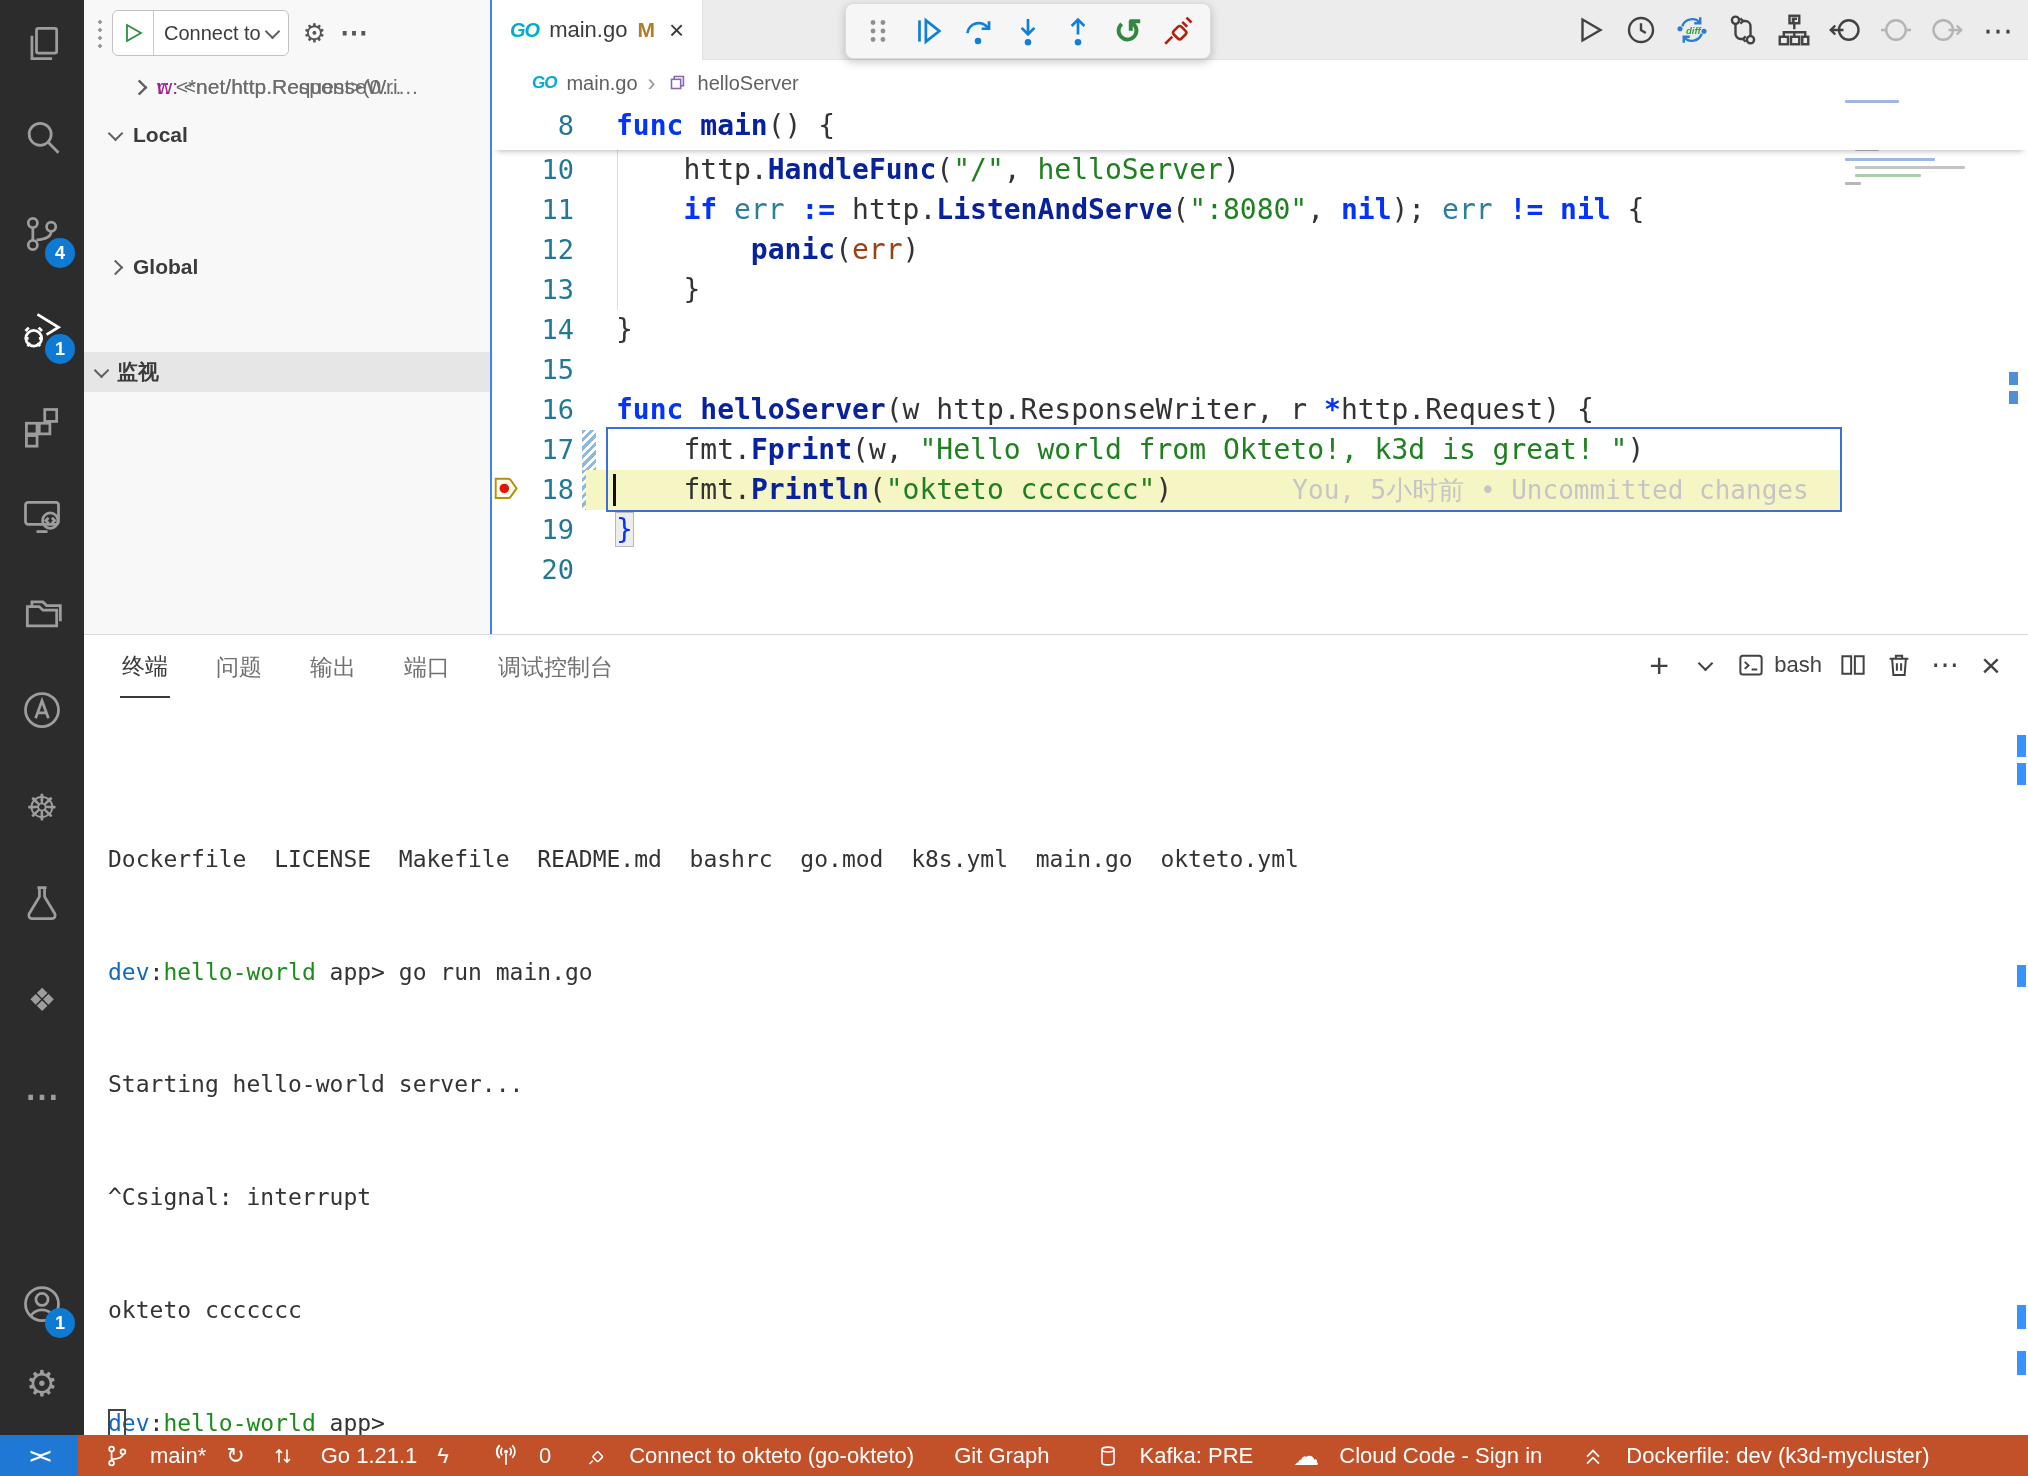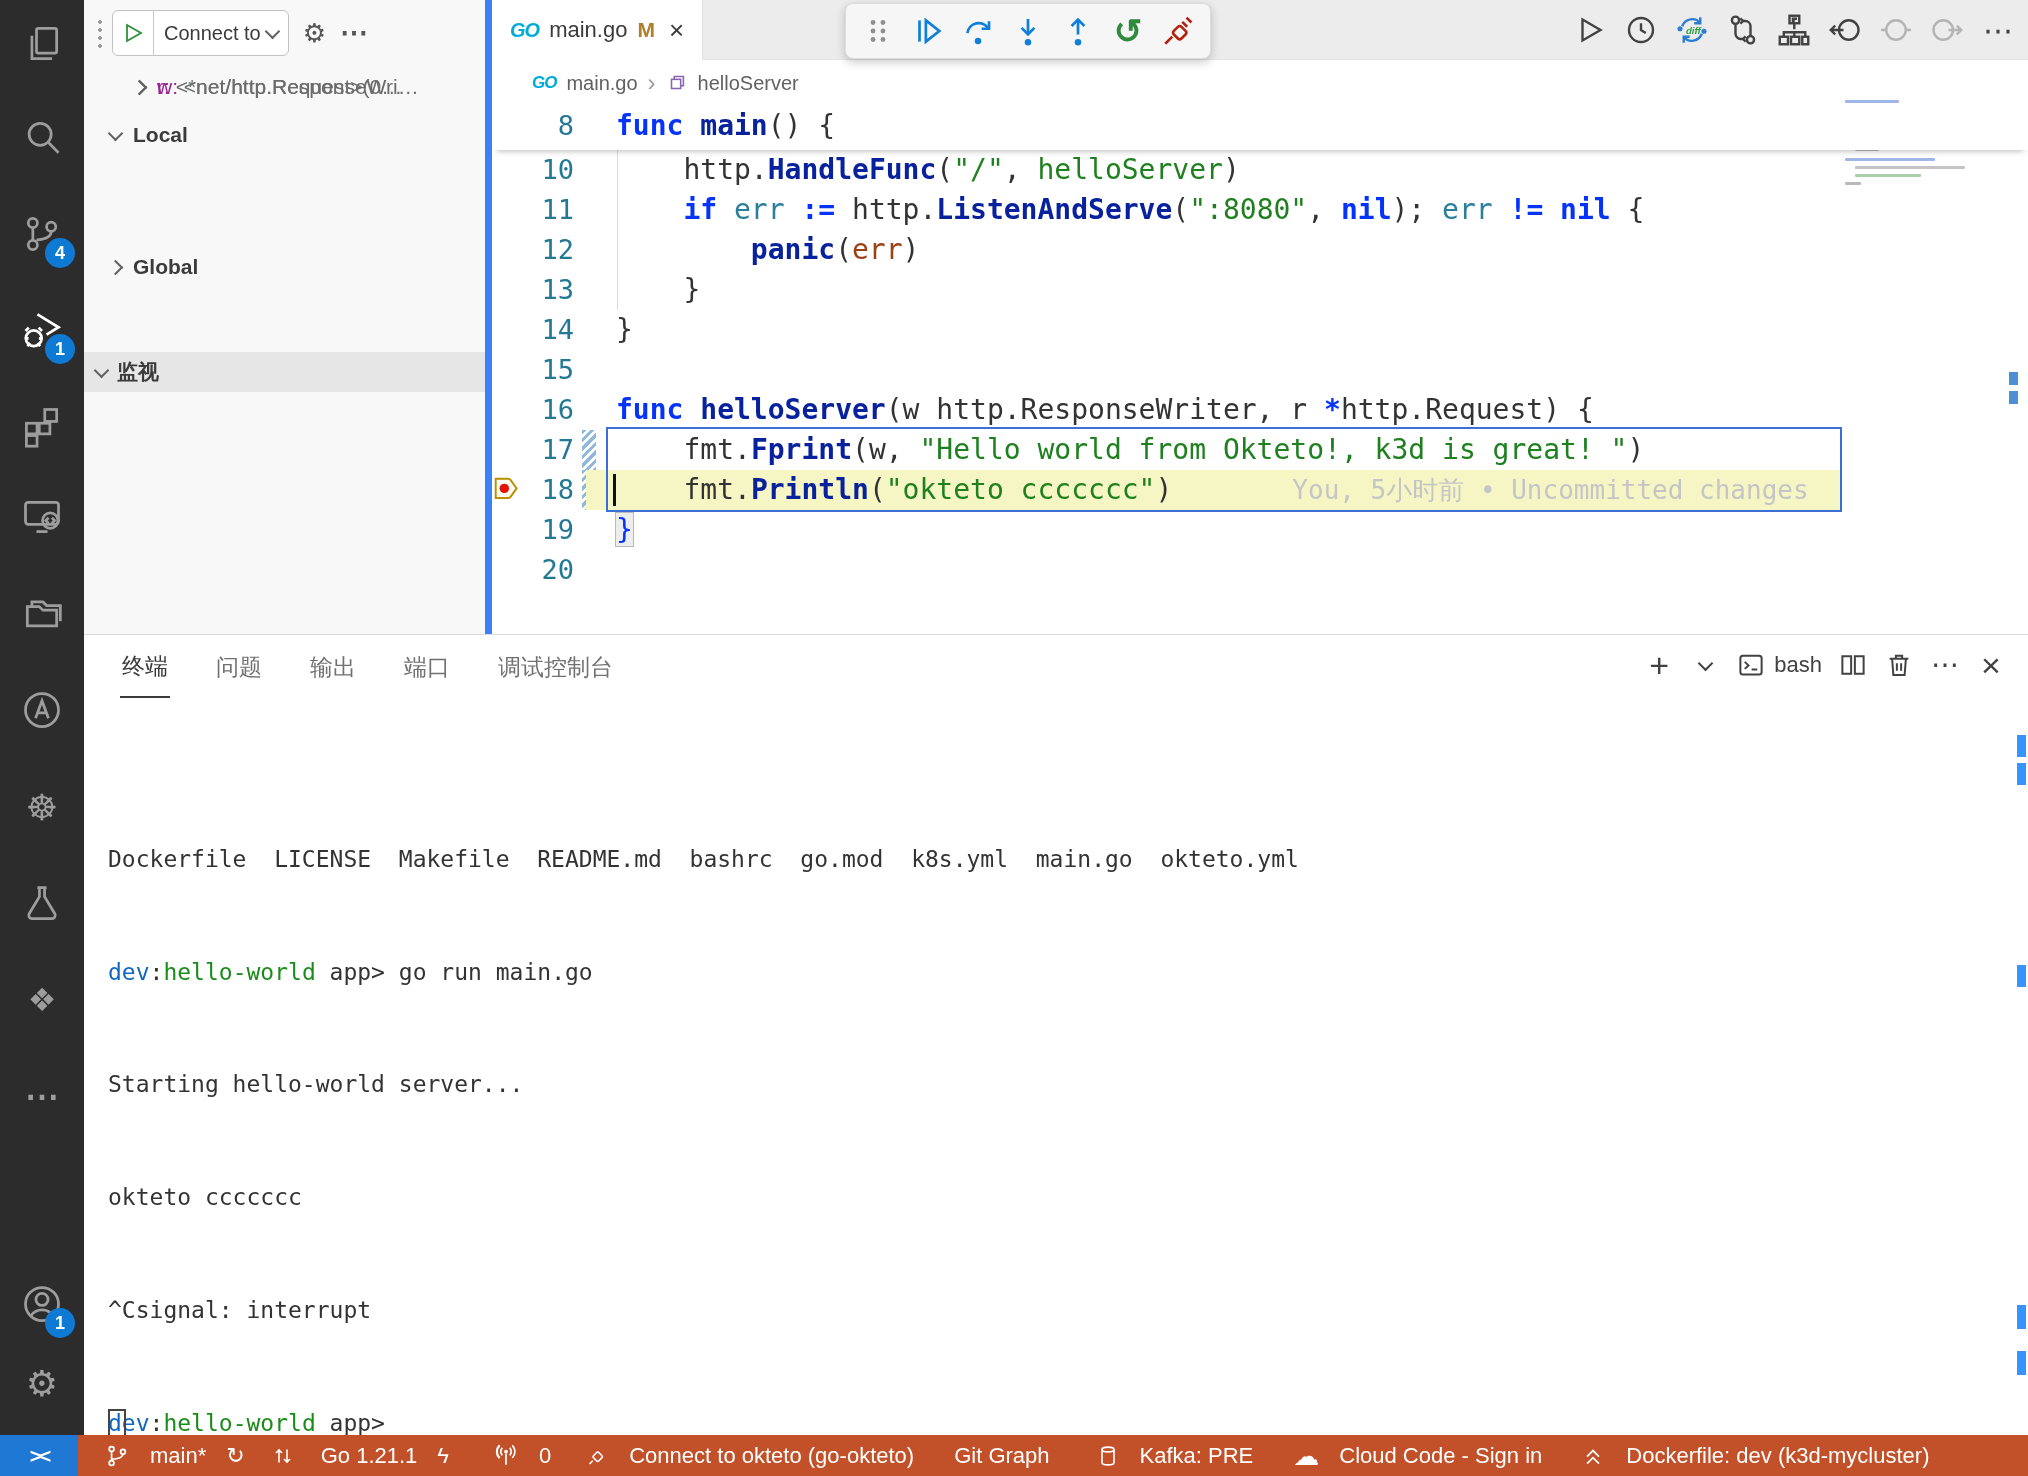--- a/index.html
+++ b/index.html
@@ -7,21 +7,21 @@
        font-family:"Liberation Sans",sans-serif;-webkit-font-smoothing:antialiased;}
   
   .abar{position:absolute;left:0;top:0;width:84px;height:1435px;background:#2c2c2c;}
   .aico{position:absolute;left:0;width:84px;height:84px;display:flex;align-items:center;justify-content:center;color:#9d9d9d;}
   .aico.active{color:#ffffff;}
   .aico svg{stroke:currentColor;fill:none;stroke-width:1.5;}
   .aico .glyph{font-size:36px;line-height:1;}
   .badge{position:absolute;right:9px;bottom:8px;min-width:30px;height:30px;border-radius:15px;background:#0e7ad3;
          color:#fff;font-size:18px;font-weight:bold;display:flex;align-items:center;justify-content:center;}
   
-  .sbar{position:absolute;left:84px;top:0;width:408px;height:634px;background:#f8f8f8;border-right:7px solid #3b82f6;box-sizing:border-box;}
+  .sbar{position:absolute;left:84px;top:0;width:408px;height:634px;background:#f8f8f8;border-right:2px solid #3b82f6;box-sizing:border-box;}
   .sb-toolbar{position:relative;height:66px;display:flex;align-items:center;}
   .handle{width:8px;height:30px;margin-left:12px;background-image:radial-gradient(circle,#9b9b9b 1.6px,transparent 1.8px);background-size:8px 8px;}
   .runctl{display:flex;align-items:center;height:44px;margin-left:8px;background:#fff;border:1px solid #c2c2c2;border-radius:6px;overflow:hidden;}
   .runctl .play{padding:0 8px;display:flex;align-items:center;border-right:1px solid #c9c9c9;height:100%;}
   .runctl .lbl{font-size:20px;color:#3b3b3b;padding:0 6px 0 10px;max-width:118px;white-space:nowrap;overflow:hidden;}
   .chev{display:inline-block;width:9px;height:9px;border-right:2px solid #616161;border-bottom:2px solid #616161;}
   .chev.down{transform:rotate(45deg);margin-top:-4px;}
   .chev.right{transform:rotate(-45deg);}
   .sb-ib{margin-left:14px;color:#565656;font-size:26px;line-height:1;cursor:pointer;}
   .shead{position:absolute;left:0;width:100%;height:40px;background:#e6e6e6;display:flex;align-items:center;gap:10px;
@@ -567,23 +567,23 @@
 
     <div class="term">
       
     
         <div class="tline"><span><span class="tt" data-c="p">Dockerfile  LICENSE  Makefile  README.md  bashrc  go.mod  k8s.yml  main.go  okteto.yml</span></span></div>
       
         <div class="tline"><span><span class="tt" data-c="b">dev</span><span class="tt" data-c="p">:</span><span class="tt" data-c="g">hello-world</span><span class="tt" data-c="p"> app&gt; go run main.go</span></span></div>
       
         <div class="tline"><span><span class="tt" data-c="p">Starting hello-world server...</span></span></div>
       
+        <div class="tline"><span><span class="tt" data-c="p">^Csignal: interrupt</span></span></div>
+      
         <div class="tline"><span><span class="tt" data-c="p">okteto ccccccc</span></span></div>
-      
-        <div class="tline"><span><span class="tt" data-c="p">^Csignal: interrupt</span></span></div>
       
         <div class="tline"><span><span class="tt" data-c="b">dev</span><span class="tt" data-c="p">:</span><span class="tt" data-c="g">hello-world</span><span class="tt" data-c="p"> app&gt;</span></span></div>
       
         
       
         
       
         
       
         

